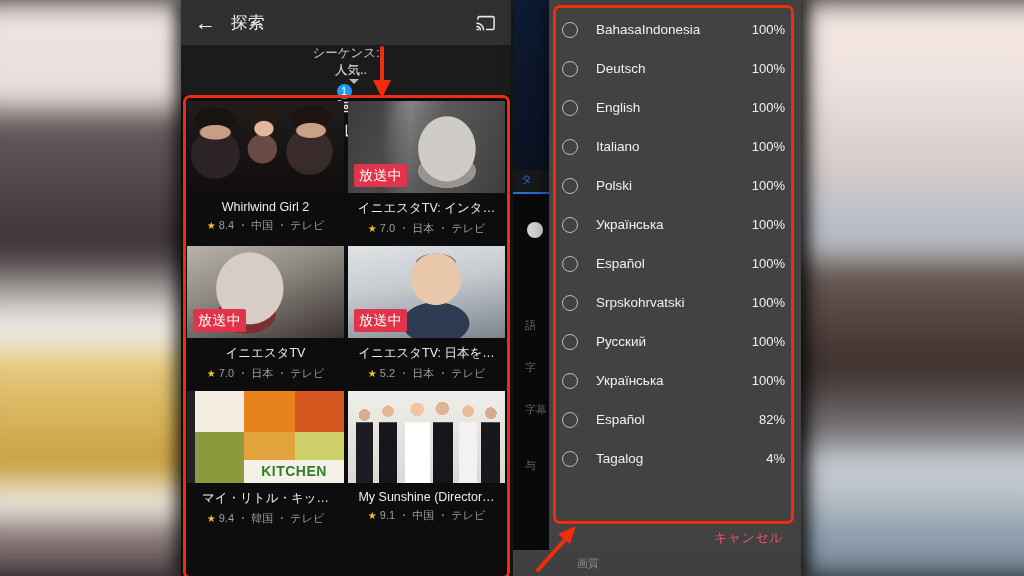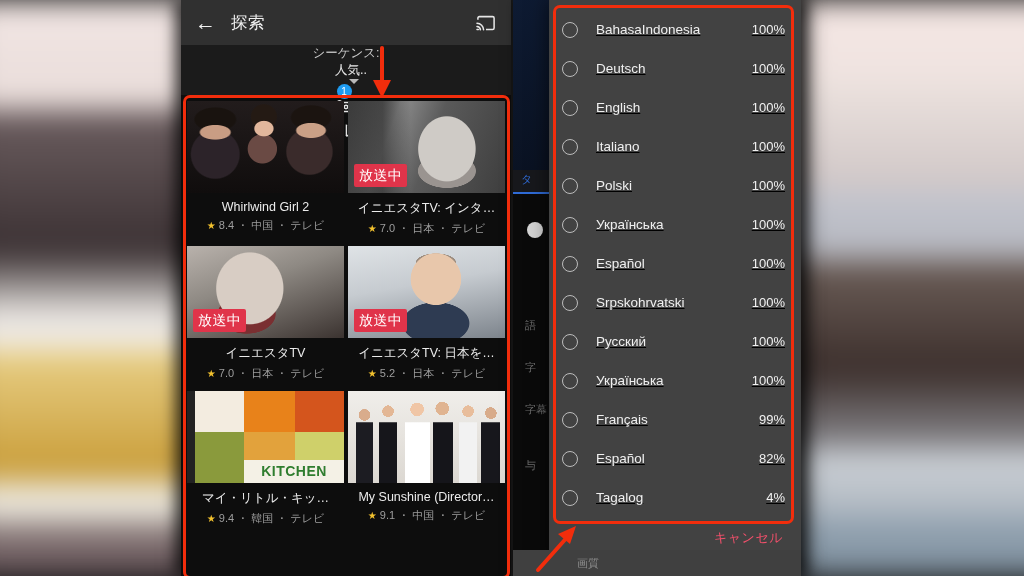--- a/index.html
+++ b/index.html
@@ -171,21 +171,21 @@
     box-shadow: 6px 0 14px rgba(0,0,0,.7);
   }
   #right-bg { position: absolute; inset: 0; }
   .rb-row { position: absolute; color: #6d6d6d; font-size: 11px; }
 
   #dialog {
     position: absolute; left: 36px; top: 0; width: 252px; height: 562px;
     background: #424242;
     box-shadow: 0 0 18px rgba(0,0,0,.6);
   }
-  .lang-list { padding-top: 10px; text-decoration: underline; }
+  .lang-list { padding-top: 10px; }
   .lang-row {
     height: 39px; display: flex; align-items: center; padding: 0 16px 0 13px;
   }
   .radio {
     width: 16px; height: 16px; border-radius: 50%;
     border: 1.6px solid #bdbdbd; flex: none;
   }
   .lang-name {
     color: #f0f0f0; font-size: 13.5px; margin-left: 18px; flex: 1;
     white-space: nowrap;
@@ -403,25 +403,20 @@
             <span class="lang-name">Русский</span>
             <span class="lang-pct">100%</span>
           </div>
           <div class="lang-row">
             <span class="radio"></span>
             <span class="lang-name">Українська</span>
             <span class="lang-pct">100%</span>
           </div>
           <div class="lang-row">
             <span class="radio"></span>
-            <span class="lang-name">Français</span>
-            <span class="lang-pct">99%</span>
-          </div>
-          <div class="lang-row">
-            <span class="radio"></span>
             <span class="lang-name">Español</span>
             <span class="lang-pct">82%</span>
           </div>
           <div class="lang-row">
             <span class="radio"></span>
             <span class="lang-name">Tagalog</span>
             <span class="lang-pct">4%</span>
           </div>
         </div>
       <div class="dialog-actions">

